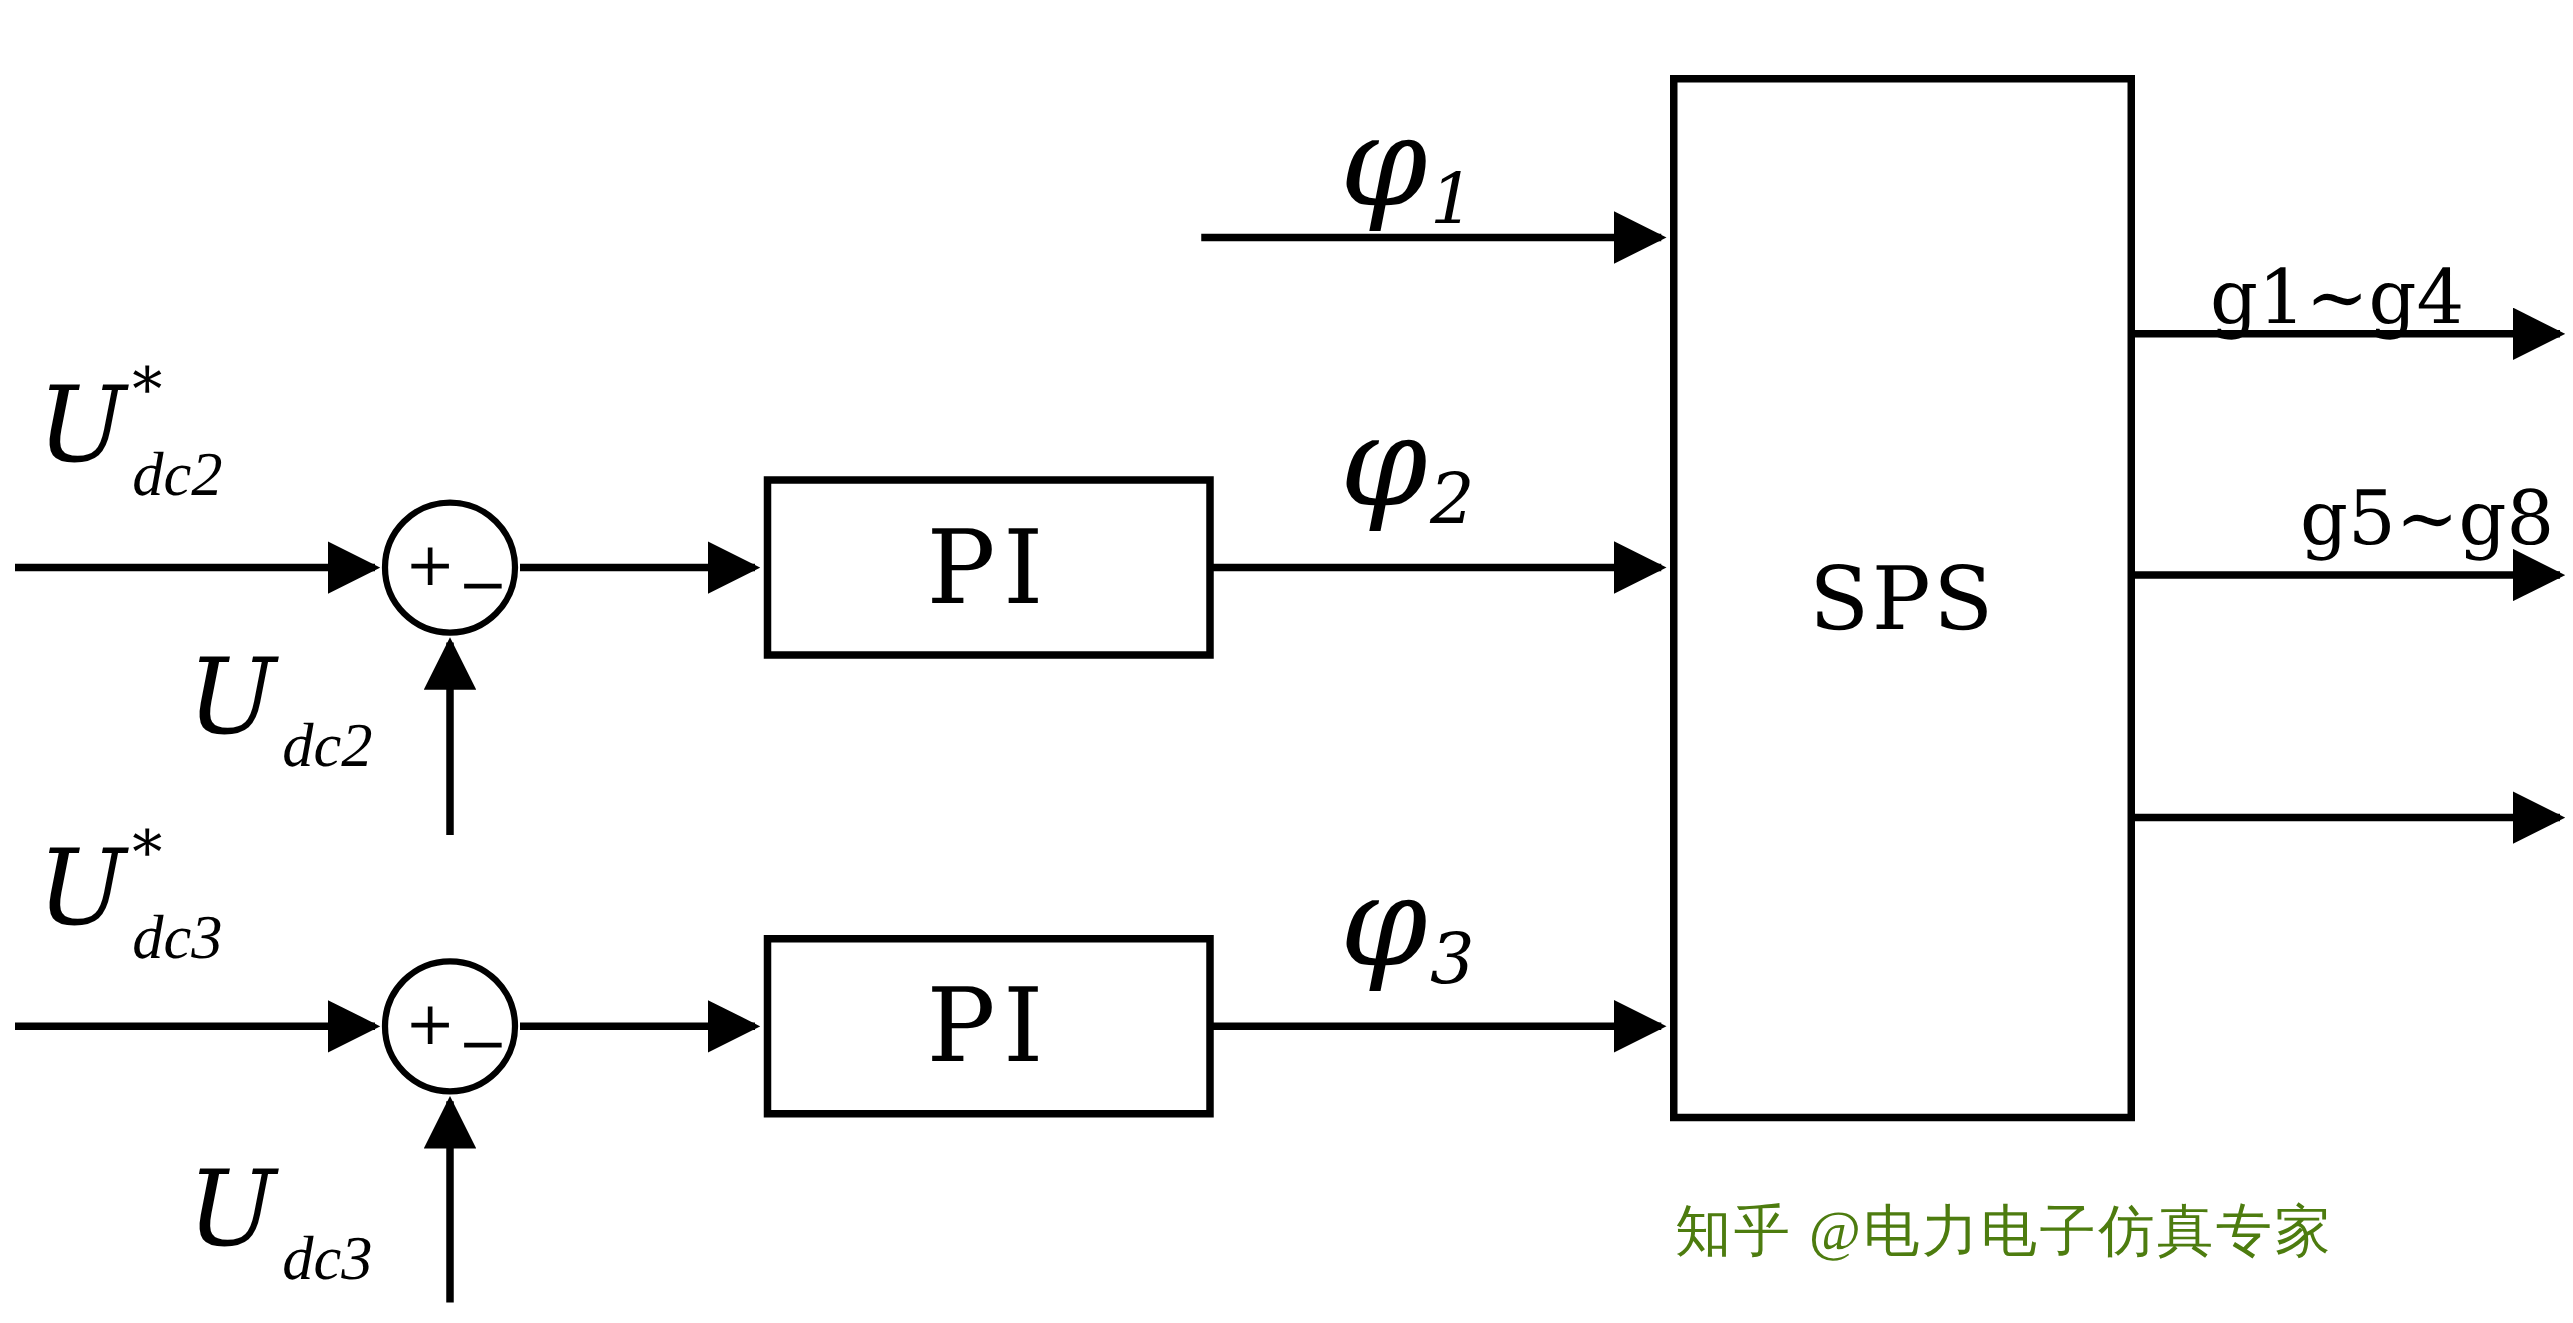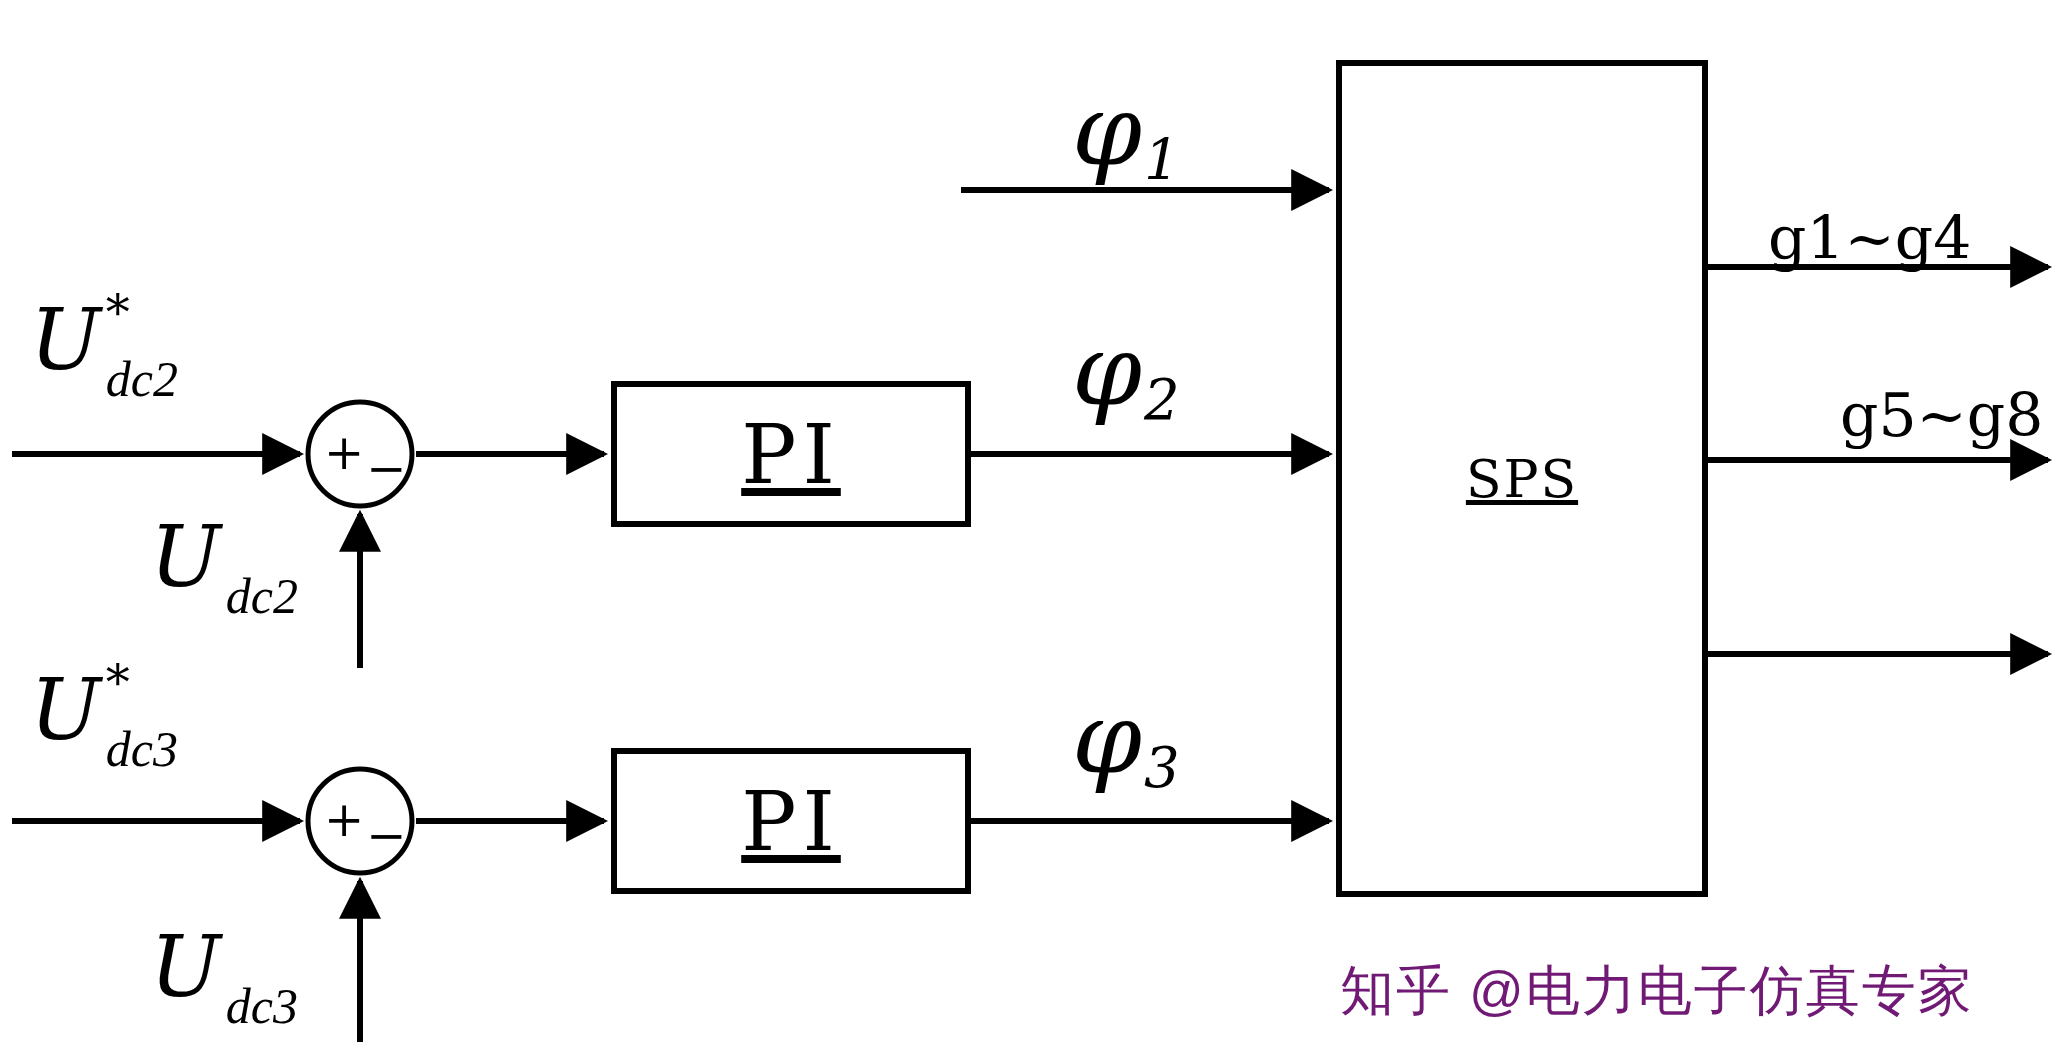--- a/index.html
+++ b/index.html
@@ -53,40 +53,39 @@
     line-height:1;
   }
   .sum-minus { transform:translateY(16px); margin-left:2px; }
 
   .block-label {
     position:absolute;
     display:flex;
     align-items:center;
     justify-content:center;
     text-align:center;
-    text-decoration:underline;
   }
   .pi-text { font-size:82px; letter-spacing:6px; }
 
   .sps-label { flex-direction:column; gap:14px; }
-  .sps-line1 { font-size:52px; letter-spacing:2px; }
+  .sps-line1 { font-size:70px; letter-spacing:2px; }
   .sps-line2 { font-size:64px; }
 
   .gate-label {
     position:absolute;
     font-size:60px;
     line-height:1;
     white-space:nowrap;
   }
 
   .watermark {
     position:absolute;
-    font-family:Liberation Sans, sans-serif;
-    font-size:54px;
-    color:#701a75;
+    font-family:Liberation Serif, serif;
+    font-size:45px;
+    color:#4d7c0f;
     letter-spacing:2px;
     white-space:nowrap;
   }
 </style>
 </head>
 <body>
 
 <div id="stage">
 
   <svg width="2058" height="1058" viewBox="0 0 2058 1058">

